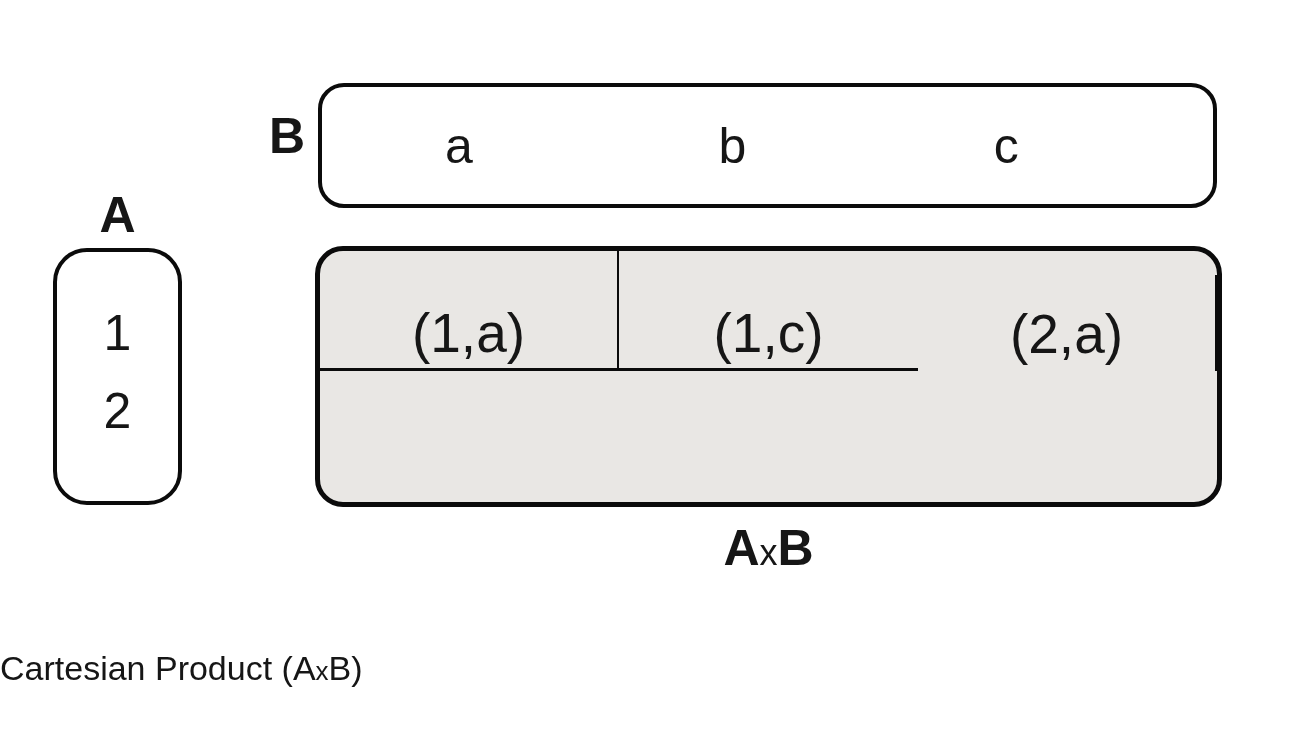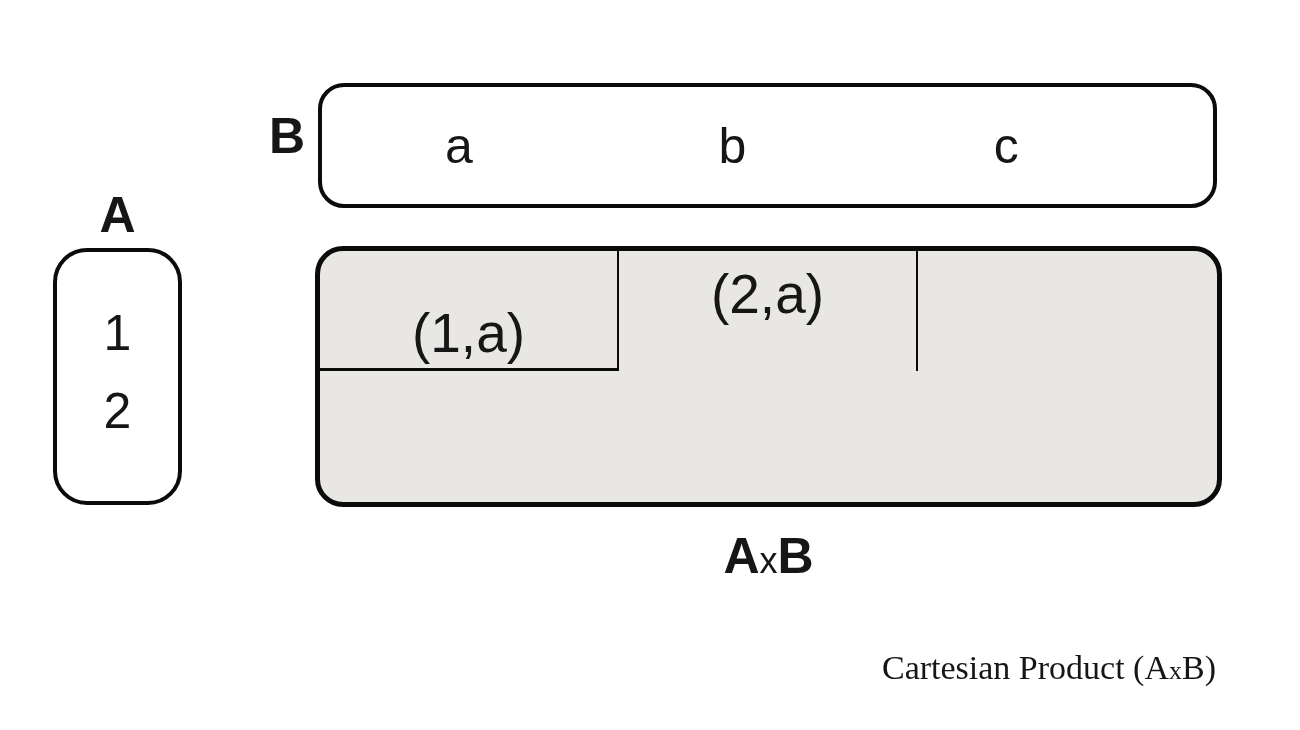--- a/index.html
+++ b/index.html
@@ -77,46 +77,44 @@
     grid-template-rows: 120px 1fr;
   }
   .product-cell {
     display: flex;
     justify-content: center;
     font-size: 55px;
     line-height: 46px;
   }
   .product-cell.col-0, .product-cell.col-1 { border-right: 2px solid var(--stroke, #0b0b0b); }
   .product-cell.row-0 { border-bottom: 3px solid var(--stroke, #0b0b0b); align-items: flex-end; padding-bottom: 12px; }
-  .product-cell.row-1 { align-items: flex-start; padding-top: 20px; }
+  .product-cell.row-1 { align-items: flex-start; padding-top: 36px; margin-top: 24px; }
 
   
   .product-label {
     position: absolute;
     left: 315px; top: 519px;
     width: 907px;
     text-align: center;
     font-weight: bold;
     font-size: 50px;
     line-height: 58px;
     white-space: nowrap;
-    margin-top: 8px;
   }
   .product-label .operator { font-weight: normal; font-size: 36px; }
 
   
   .caption {
     position: absolute;
     left: 0; top: 648px;
     width: 1216px;
-    text-align: right;
+    text-align: left;
     font-size: 34px;
     line-height: 40px;
     white-space: nowrap;
-    font-family: Liberation Serif, serif;
   }
   .caption .operator { font-size: 26px; }
 </style>
 </head>
 <body>
 
 <div class="canvas">
 
   <div class="set-label set-label--b">B</div>
 
@@ -128,20 +126,21 @@
 
   <div class="set-label set-label--a">A</div>
 
   <div class="set-a-box">
     <span class="set-item">1</span>
     <span class="set-item">2</span>
   </div>
 
   <div class="product-grid">
     <div class="product-cell row-0 col-0">(1,a)</div>
+    <div class="product-cell row-0 col-2">(1,c)</div>
     <div class="product-cell row-1 col-0">(2,a)</div>
   </div>
 
   <div class="product-label">
     <span>A</span><span class="operator">x</span><span>B</span>
   </div>
 
   <div class="caption">
     <span>Cartesian Product (A</span><span class="operator">x</span><span>B)</span>
   </div>

